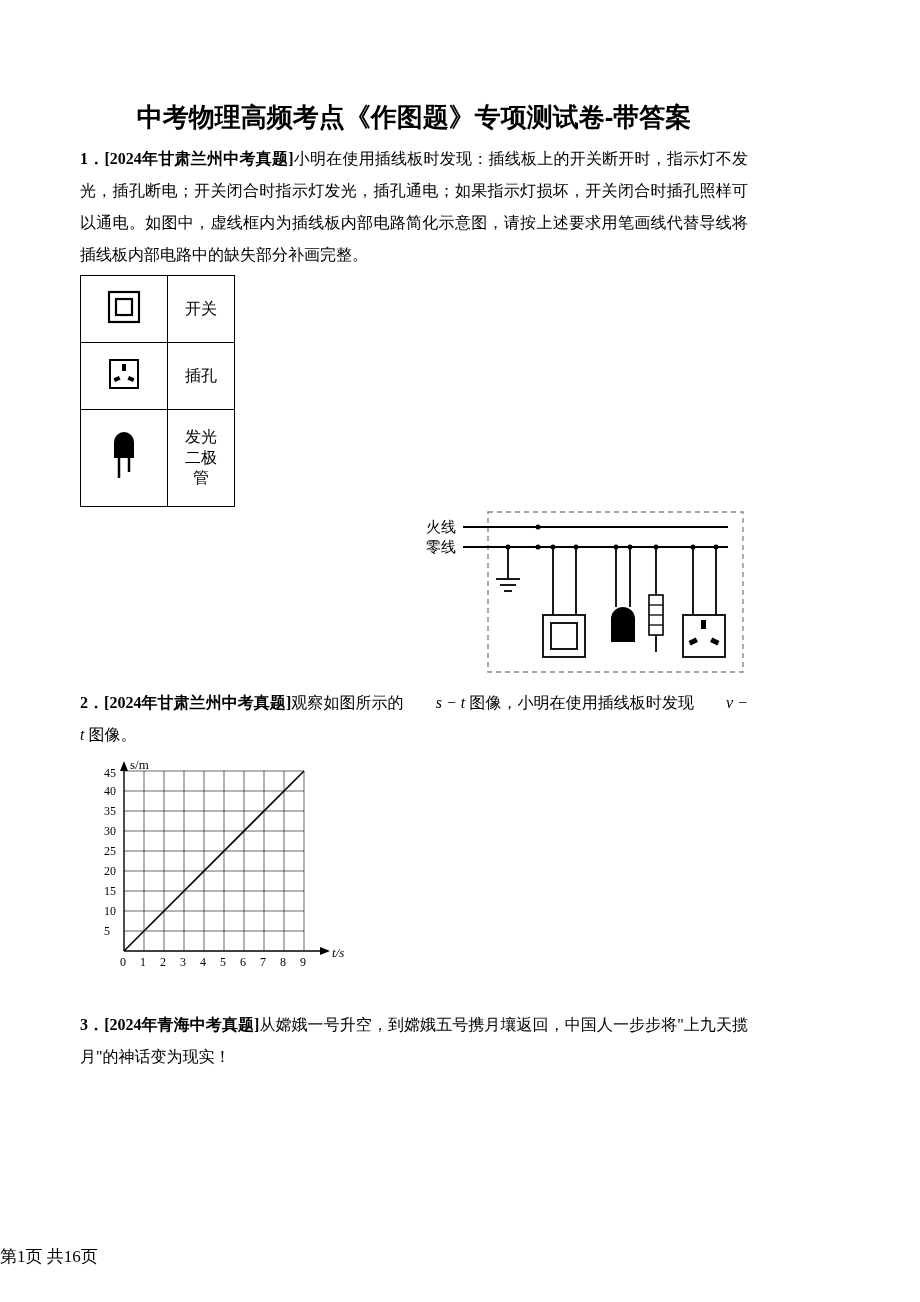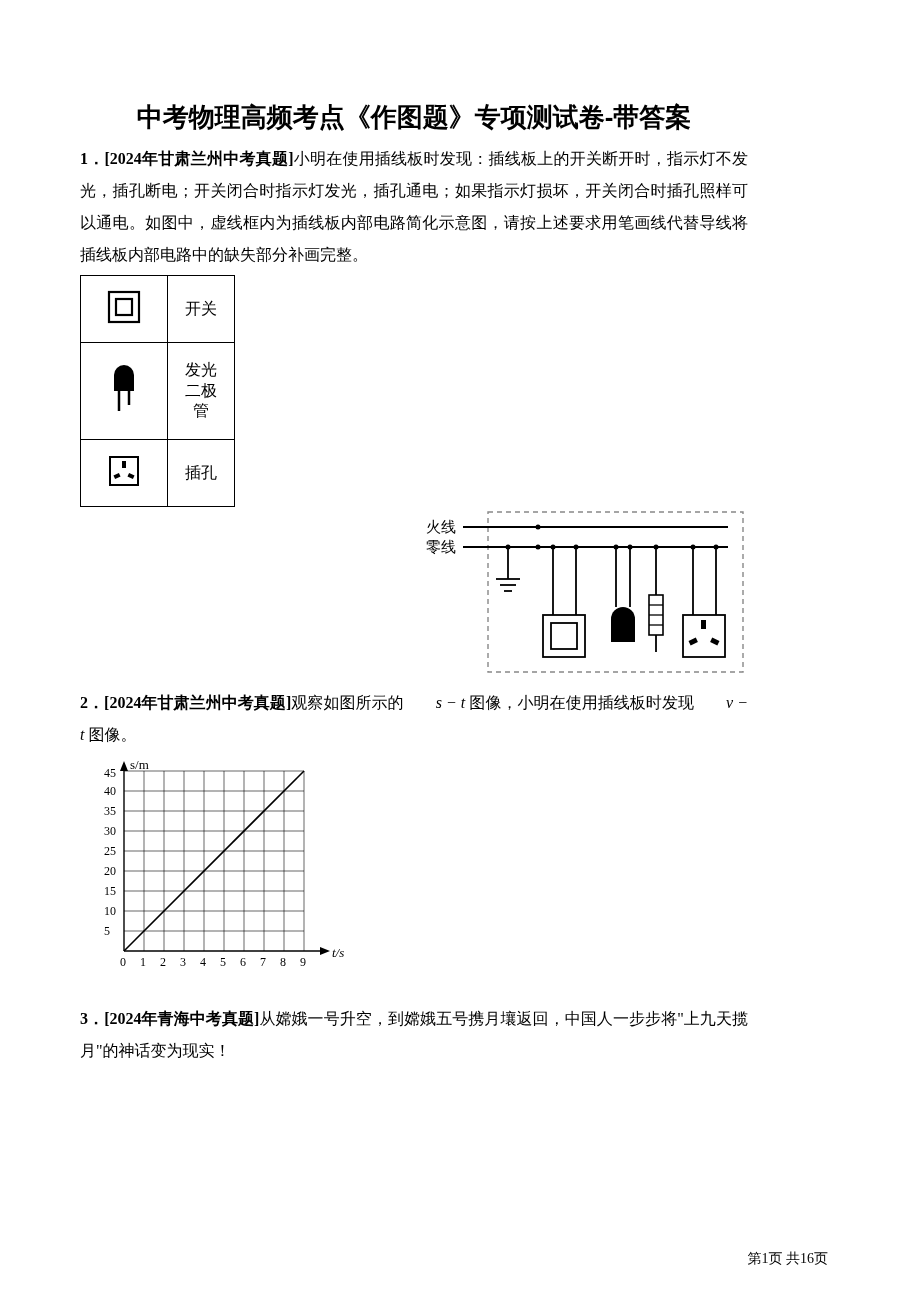--- a/index.html
+++ b/index.html
@@ -59,22 +59,22 @@
   .italic {
     font-style: italic;
     font-family: "Times New Roman", serif;
     margin-left: 28px;
   }
   .footer {
     position: absolute;
     bottom: 34px;
     left: 0;
     right: 0;
-    text-align: right;
-    font-size: 14px;
+    text-align: left;
+    font-size: 17px;
   }
 </style>
 </head>
 <body>
 
 <div class="page">
 
   <div class="title">中考物理高频考点《作图题》专项测试卷-带答案</div>
 
   <div class="body-text">
@@ -86,39 +86,39 @@
         <tr>
       <td class="icon">
         <svg width="42" height="42" viewBox="0 0 42 42">
           <rect x="6" y="6" width="30" height="30" fill="none" stroke="#000" stroke-width="2.2"></rect>
           <rect x="13" y="13" width="16" height="16" fill="none" stroke="#000" stroke-width="2.2"></rect>
         </svg>
       </td>
       <td class="label">开关</td>
     </tr>
     <tr>
-      <td class="icon" style="height:80px">
-        <svg width="42" height="60" viewBox="0 0 42 60">
-          <path d="M21 6 A10 10 0 0 1 31 16 L31 32 L11 32 L11 16 A10 10 0 0 1 21 6 Z" fill="#000"></path>
-          <line x1="16" y1="32" x2="16" y2="52" stroke="#000" stroke-width="2.5"></line>
-          <line x1="26" y1="32" x2="26" y2="46" stroke="#000" stroke-width="2.5"></line>
-        </svg>
-      </td>
-      <td class="label">发光二极管</td>
-    </tr>
-    <tr>
       <td class="icon">
         <svg width="42" height="42" viewBox="0 0 42 42">
           <rect x="7" y="7" width="28" height="28" fill="none" stroke="#000" stroke-width="2"></rect>
           <rect x="19" y="11" width="4" height="7" fill="#000"></rect>
           <rect x="11" y="24" width="6" height="4" fill="#000" transform="rotate(-25 14 26)"></rect>
           <rect x="25" y="24" width="6" height="4" fill="#000" transform="rotate(25 28 26)"></rect>
         </svg>
       </td>
       <td class="label">插孔</td>
+    </tr>
+    <tr>
+      <td class="icon" style="height:80px">
+        <svg width="42" height="60" viewBox="0 0 42 60">
+          <path d="M21 6 A10 10 0 0 1 31 16 L31 32 L11 32 L11 16 A10 10 0 0 1 21 6 Z" fill="#000"></path>
+          <line x1="16" y1="32" x2="16" y2="52" stroke="#000" stroke-width="2.5"></line>
+          <line x1="26" y1="32" x2="26" y2="46" stroke="#000" stroke-width="2.5"></line>
+        </svg>
+      </td>
+      <td class="label">发光二极管</td>
     </tr>
   </tbody>
     </table>
 
   <div class="circuit-box">
     <svg width="330" height="170" viewBox="0 0 330 170">
 
       <rect x="70" y="5" width="255" height="160" fill="none" stroke="#888" stroke-width="1.4" stroke-dasharray="5 4"></rect>
 
       <text x="8" y="25" font-size="15" font-family="SimSun">火线</text>
@@ -227,21 +227,21 @@
         <text x="76" y="195" font-size="12">4</text>
         <text x="96" y="195" font-size="12">5</text>
         <text x="116" y="195" font-size="12">6</text>
         <text x="136" y="195" font-size="12">7</text>
         <text x="156" y="195" font-size="12">8</text>
         <text x="176" y="195" font-size="12">9</text>
       </g>
     </svg>
   </div>
 
-  <div class="body-text" style="margin-top:12px">
+  <div class="body-text" style="margin-top:18px">
     <span class="q-num">3．[2024年青海中考真题]</span><span>从嫦娥一号升空，到嫦娥五号携月壤返回，中国人一步步将"上九天揽月"的神话变为现实！</span>
   </div>
 
   <div class="footer">
     <span>第</span><span>1</span><span>页 共</span><span>16</span><span>页</span>
   </div>
 
 </div>
 
 </body></html>

